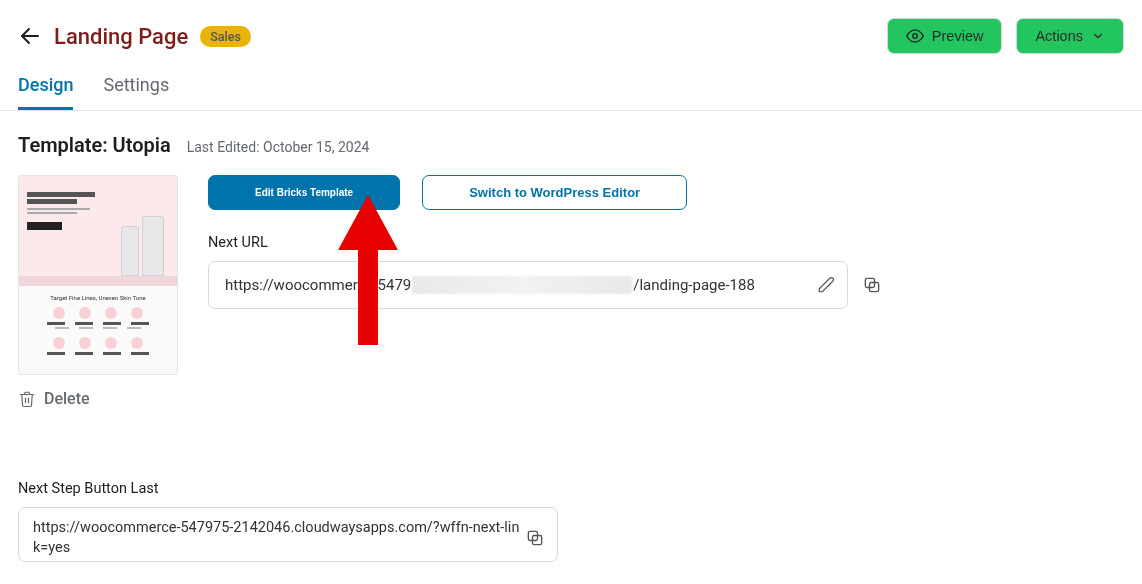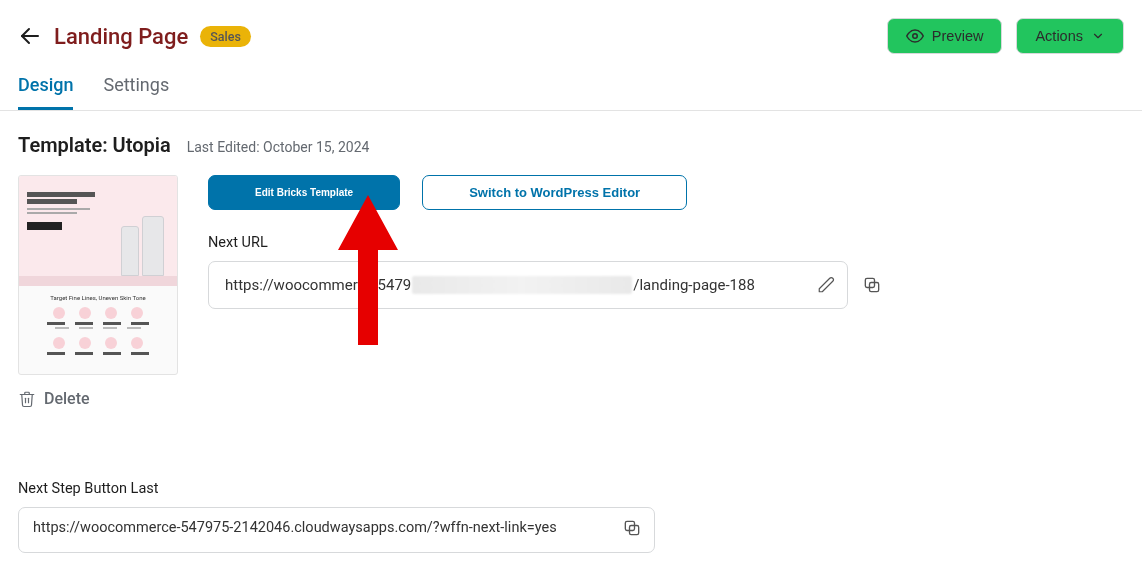--- a/index.html
+++ b/index.html
@@ -122,21 +122,21 @@
     width:220px;height:18px;
     background:linear-gradient(90deg,#e9e9e9,#f2f2f2,#e9e9e9);
     filter:blur(1px);
     border-radius:2px;
     margin:0 1px;
     vertical-align:middle;
   }
   .pencil{position:absolute;right:12px;top:50%;transform:translateY(-50%);cursor:pointer;color:#555;}
   .copy-icon{cursor:pointer;color:#555;}
   .next-step{margin-top:72px;padding:0 18px;}
-  .next-field{display:flex;align-items:center;border:1px solid #d7d9db;border-radius:7px;padding:10px 12px 14px 14px;width:637px;margin-top:10px;}
+  .next-field{display:flex;align-items:center;border:1px solid #d7d9db;border-radius:7px;padding:10px 12px 4px 14px;width:540px;margin-top:10px;}
   .next-field .txt{flex:1;font-size:14.5px;color:#333;line-height:1.35;word-break:break-all;}
   
   .arrow-overlay{position:absolute;pointer-events:none;}
   svg { display:block; }
 </style>
 </head>
 <body>
 
 <div class="header">
   <div class="header-left">

